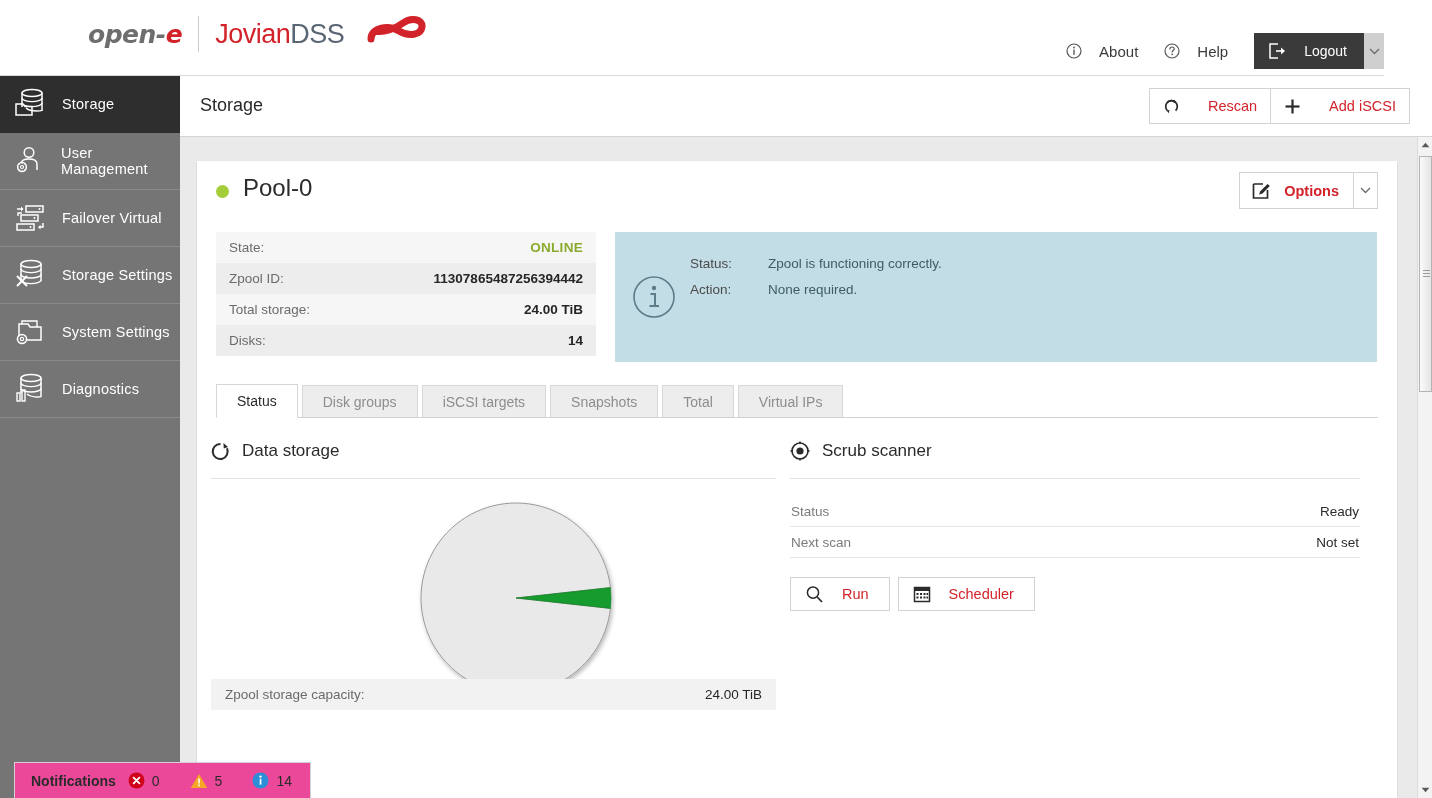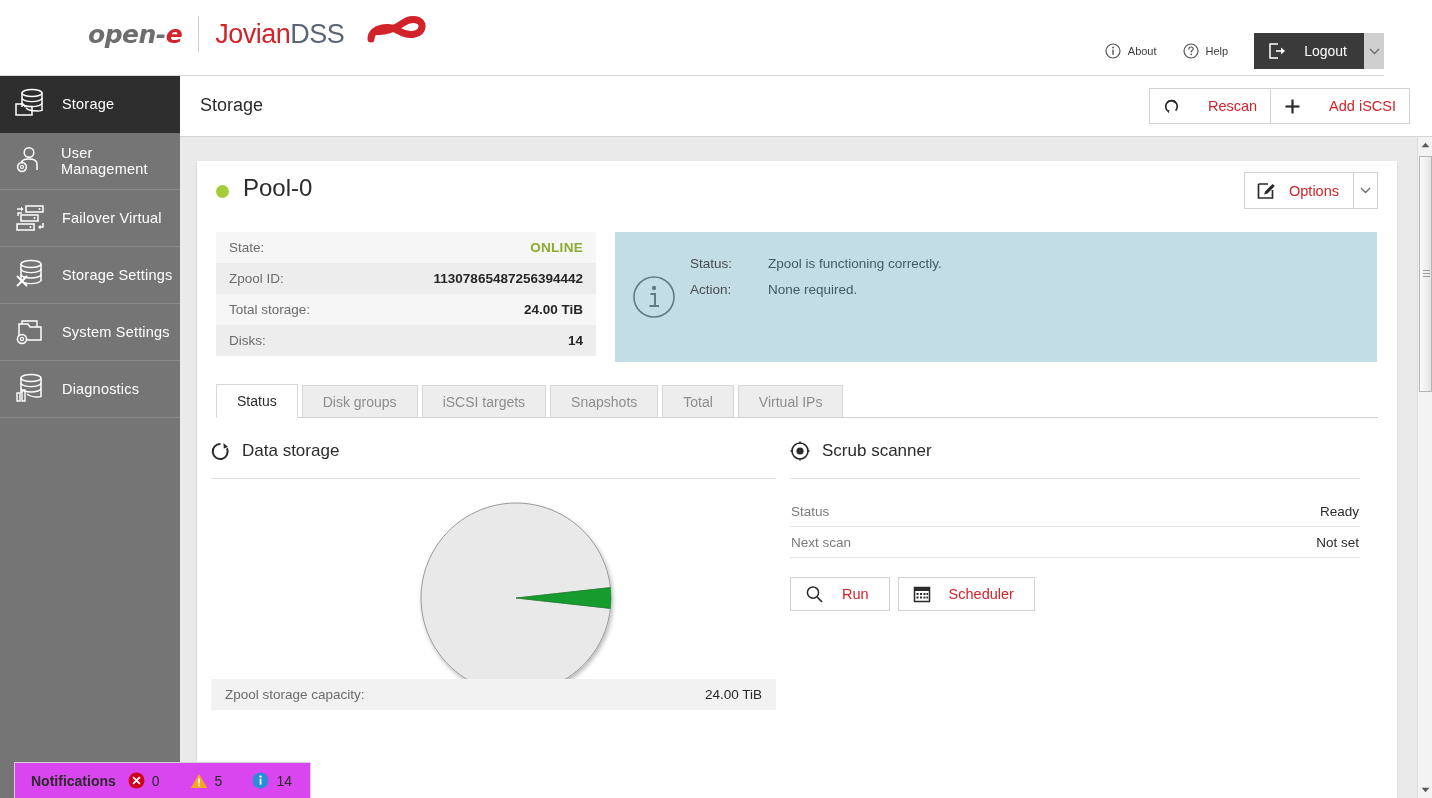--- a/index.html
+++ b/index.html
@@ -21,21 +21,21 @@
     font-size: 25px; color: #6e6e6e; letter-spacing: -0.5px; }
   .logo-open .e { color: #d3232a; }
   .logo-div { width: 1px; height: 36px; background: #cccccc; margin: 0 16px; }
   .logo-jov { position: relative; font-size: 27px; letter-spacing: -0.5px; }
   .logo-jov .j { color: #d3232a; }
   .logo-jov .d { color: #5a6673; }
   .infinity { position: absolute; left: 150px; top: -4px; width: 62px; height: 34px; }
 
   
   .topnav { position: absolute; right: 0; top: 33px; height: 36px; display: flex; align-items: center; }
-  .topnav-item { display: flex; align-items: center; gap: 7px; font-size: 11px;
+  .topnav-item { display: flex; align-items: center; gap: 17px; font-size: 15px;
     color: #3b3b3b; cursor: pointer; margin-right: 26px; }
   .topnav-item svg { display: block; }
   .logout-wrap { display: flex; height: 36px; }
   .logout-btn { background: #3a3a3a; color: #ffffff; display: flex; align-items: center;
     gap: 17px; padding: 0 17px 0 14px; font-size: 14px; cursor: pointer; }
   .logout-caret { background: #cfcfcf; width: 20px; display: flex; align-items: center;
     justify-content: center; cursor: pointer; }
 
   
   .sidebar { position: absolute; left: 0; top: 76px; width: 180px; height: 722px; background: #757575; }
@@ -61,21 +61,21 @@
     background: #eaeaea; overflow: hidden; }
   .card { position: absolute; left: 17px; top: 24px; width: 1200px; height: 700px;
     background: #ffffff; box-shadow: 0 1px 2px rgba(0,0,0,.13); }
 
   .pool-head { position: absolute; left: 0; top: 0; width: 1200px; height: 58px; }
   .pool-dot { position: absolute; left: 19px; top: 24px; width: 13px; height: 13px;
     border-radius: 50%; background: #a5cd39; }
   .pool-name { position: absolute; left: 46px; top: 13px; font-size: 24px; color: #2b2b2b; }
   .opt-wrap { position: absolute; right: 19px; top: 11px; display: flex; height: 37px; }
   .opt-btn { border: 1px solid #d2d2d2; background: #fff; display: flex; align-items: center;
-    gap: 13px; padding: 0 14px 0 12px; cursor: pointer; }
+    gap: 13px; padding: 0 14px 0 12px; cursor: pointer; font-weight: bold; }
   .opt-btn .lbl { color: #d3232a; font-size: 14.5px; }
   .opt-caret { border: 1px solid #d2d2d2; border-left: none; background: #fff; width: 24px;
     display: flex; align-items: center; justify-content: center; cursor: pointer; }
 
   
   .info-tbl { position: absolute; left: 19px; top: 71px; width: 380px; }
   .irow { height: 31px; display: flex; align-items: center; justify-content: space-between;
     padding: 0 13px; font-size: 13.5px; }
   .irow:nth-child(odd) { background: #f6f6f6; }
   .irow:nth-child(even) { background: #ededed; }
@@ -133,21 +133,21 @@
   .vsb { position: absolute; right: 0; top: 61px; width: 15px; height: 661px;
     background: #f3f3f3; border-left: 1px solid #dcdcdc; }
   .vsb-arrow { width: 15px; height: 16px; display: flex; align-items: center; justify-content: center; cursor: pointer; }
   .vsb-arrow.bot { position: absolute; bottom: 0; }
   .vsb-thumb { position: absolute; left: 1px; top: 19px; width: 13px; height: 236px;
     background: linear-gradient(to right, #fbfbfb, #e4e4e4); border: 1px solid #b4b4b4; cursor: pointer; }
   .vsb-grip { position: absolute; left: 3px; top: 113px; width: 7px; height: 7px; }
   .vsb-grip i { display: block; height: 1px; background: #9a9a9a; margin-bottom: 2px; }
 
   
-  .notif { position: absolute; left: 14px; bottom: 0; height: 36px; background: #d946ef;
+  .notif { position: absolute; left: 14px; bottom: 0; height: 36px; background: #ec4899;
     border: 1px solid #d2d2d2; border-bottom: none; display: flex; align-items: center;
     padding: 0 18px 0 16px; gap: 12px; cursor: pointer; }
   .notif-label { font-size: 14px; color: #2b2b2b; font-weight: bold; }
   .notif-item { display: flex; align-items: center; gap: 7px; font-size: 14px; color: #2b2b2b; }
   .notif-gap { width: 6px; }
 </style>
 </head>
 <body>
 
 <div class="app">

